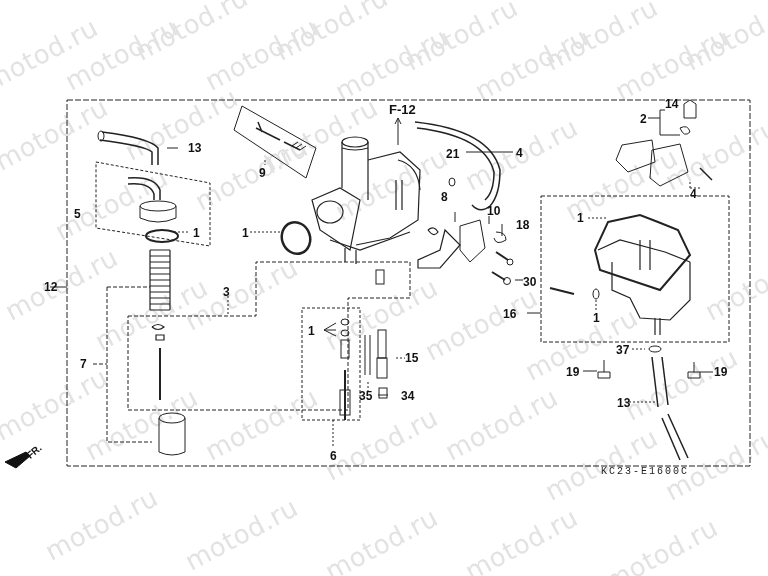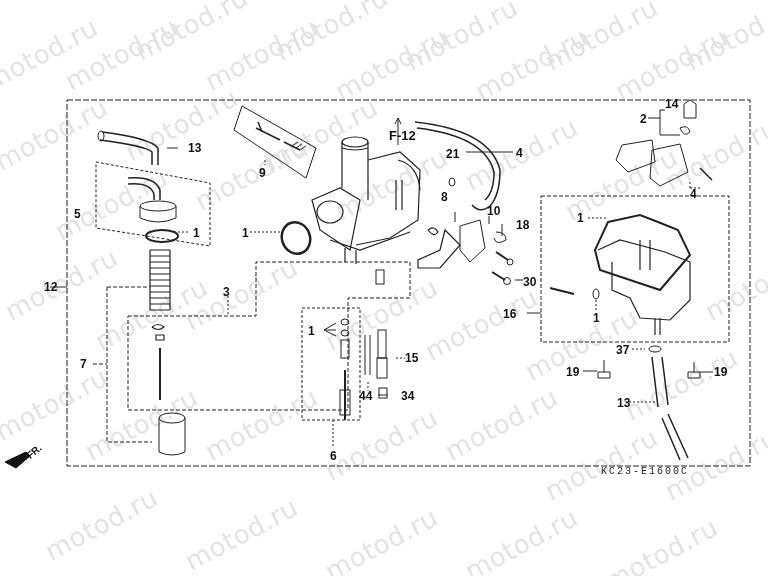--- a/index.html
+++ b/index.html
@@ -1,21 +1,21 @@
 <!DOCTYPE html>
 <html><head>
 <meta charset="utf-8">
 <style>
   html, body { margin:0; padding:0; background:#ffffff; }
   body { width:768px; height:576px; position:relative; overflow:hidden; font-family:"Liberation Sans", sans-serif; }
   .wm { position:absolute; color:#e2e2e2; font-size:26px; transform:rotate(-28deg); transform-origin:left top; white-space:nowrap; pointer-events:none; font-family:"DejaVu Sans", sans-serif; letter-spacing:0.5px; }
   svg.diagram { position:absolute; left:0; top:0; }
   .lbl { position:absolute; font-size:12px; font-weight:bold; color:#111; line-height:12px; font-family:"Liberation Sans", sans-serif; }
   .code { position:absolute; font-family:"Liberation Mono", monospace; font-size:10px; color:#222; letter-spacing:2px; }
-  .fref { position:absolute; font-weight:bold; font-size:13px; color:#111;margin-top:26px; }
+  .fref { position:absolute; font-weight:bold; font-size:13px; color:#111; }
   .fr { position:absolute; font-weight:bold; font-size:10px; color:#111; transform:rotate(-40deg); }
 </style>
 </head>
 <body>
 
 <div>
   <div class="wm" style="left:-20px;top:70px">motod.ru</div>
   <div class="wm" style="left:60px;top:70px">motod.ru</div>
   <div class="wm" style="left:130px;top:40px">motod.ru</div>
   <div class="wm" style="left:200px;top:70px">motod.ru</div>
@@ -206,21 +206,21 @@
 <div class="lbl" style="left:188px;top:142px">13</div>
 <div class="lbl" style="left:259px;top:167px">9</div>
 <div class="lbl" style="left:74px;top:208px">5</div>
 <div class="lbl" style="left:193px;top:227px">1</div>
 <div class="lbl" style="left:242px;top:227px">1</div>
 <div class="lbl" style="left:44px;top:281px">12</div>
 <div class="lbl" style="left:223px;top:286px">3</div>
 <div class="lbl" style="left:80px;top:358px">7</div>
 <div class="lbl" style="left:308px;top:325px">1</div>
 <div class="lbl" style="left:405px;top:352px">15</div>
-<div class="lbl" style="left:359px;top:390px">44</div>
+<div class="lbl" style="left:359px;top:390px">35</div>
 <div class="lbl" style="left:401px;top:390px">34</div>
 <div class="lbl" style="left:330px;top:450px">6</div>
 <div class="lbl" style="left:446px;top:148px">21</div>
 <div class="lbl" style="left:516px;top:147px">4</div>
 <div class="lbl" style="left:441px;top:191px">8</div>
 <div class="lbl" style="left:487px;top:205px">10</div>
 <div class="lbl" style="left:516px;top:219px">18</div>
 <div class="lbl" style="left:523px;top:276px">30</div>
 <div class="lbl" style="left:503px;top:308px">16</div>
 <div class="lbl" style="left:665px;top:98px">14</div>

